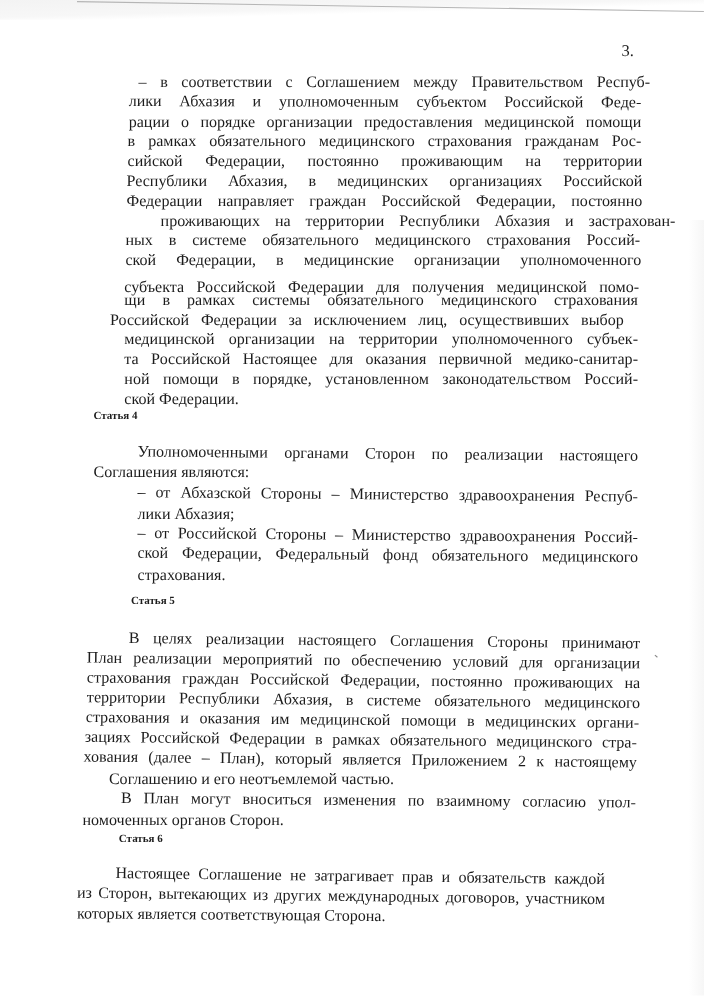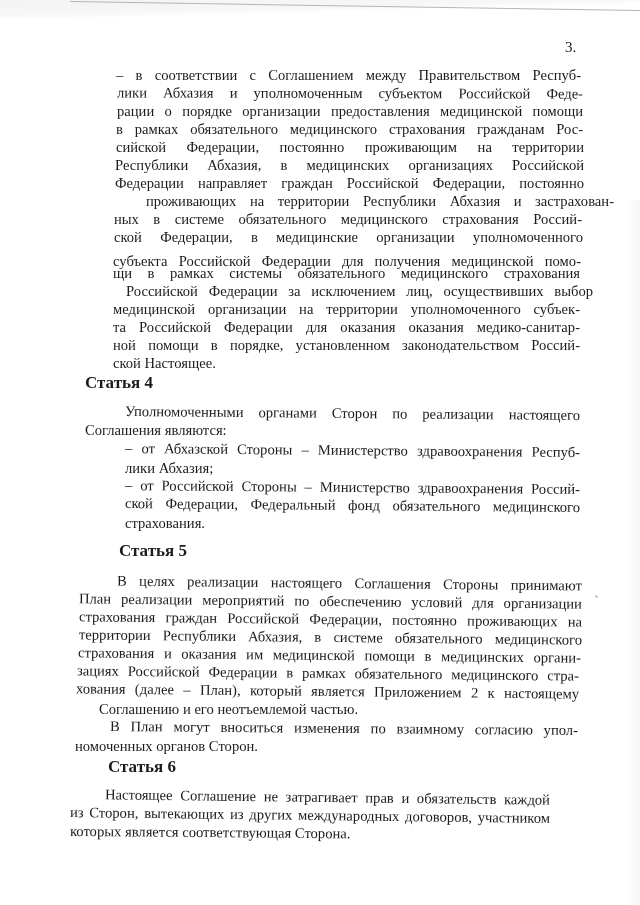--- a/index.html
+++ b/index.html
@@ -17,57 +17,57 @@
   }
   .page-number {
     position: absolute; left: 565px; top: 39px; font-size: 15px;
   }
   .line {
     position: absolute; font-size: 14.6px; line-height: 18px; white-space: nowrap;
     text-align: justify; text-align-last: justify;
   }
   .line.last { text-align-last: left; }
   .heading {
-    position: absolute; font-size: 17px; font-weight: bold; white-space: nowrap;
+    position: absolute; font-size: 10px; font-weight: bold; white-space: nowrap;
   }
   .speck {
     position: absolute; width: 3px; height: 1px; background: #888; transform: rotate(40deg);
   }
   .margin-shade {
     position: absolute; right: 0; top: 200px; width: 14px; height: 705px;
     background: linear-gradient(90deg, rgba(255,255,255,0), #f6f6f6);
   }
 </style>
 </head>
 <body>
 
 <div class="scan-edge"></div>
 <div class="scan-line"></div>
 <div class="margin-shade"></div>
 
 <div class="page-number">3.</div>
 
 <div>
-  <div class="line" style="left:116px;top:66px;width:465px;">– в соответствии с Соглашением между Правительством Респуб-</div>
+  <div class="line" style="left:126px;top:66px;width:465px;">– в соответствии с Соглашением между Правительством Респуб-</div>
   <div class="line" style="left:117px;top:84px;width:466px;transform:rotate(0.15deg);">лики Абхазия и уполномоченным субъектом Российской Феде-</div>
   <div class="line" style="left:117px;top:102px;width:466px;">рации о порядке организации предоставления медицинской помощи</div>
   <div class="line" style="left:116px;top:120px;width:467px;">в рамках обязательного медицинского страхования гражданам Рос-</div>
   <div class="line" style="left:116px;top:138px;width:468px;">сийской Федерации, постоянно проживающим на территории</div>
   <div class="line" style="left:115px;top:156px;width:469px;">Республики Абхазия, в медицинских организациях Российской</div>
   <div class="line" style="left:115px;top:174px;width:469px;">Федерации направляет граждан Российской Федерации, постоянно</div>
   <div class="line" style="left:114px;top:192px;width:468px;margin-left:32px;">проживающих на территории Республики Абхазия и застрахован-</div>
   <div class="line" style="left:114px;top:210px;width:468px;">ных в системе обязательного медицинского страхования Россий-</div>
   <div class="line" style="left:114px;top:228px;width:469px;">ской Федерации, в медицинские организации уполномоченного</div>
   <div class="line" style="left:113px;top:252px;width:468px;">субъекта Российской Федерации для получения медицинской помо-</div>
   <div class="line" style="left:113px;top:264px;width:467px;">щи в рамках системы обязательного медицинского страхования</div>
-  <div class="line" style="left:126px;top:282px;width:467px;">Российской Федерации за исключением лиц, осуществивших выбор</div>
+  <div class="line" style="left:100px;top:282px;width:467px;">Российской Федерации за исключением лиц, осуществивших выбор</div>
   <div class="line" style="left:113px;top:300px;width:467px;">медицинской организации на территории уполномоченного субъек-</div>
-  <div class="line" style="left:113px;top:318px;width:467px;">та Российской Федерации для оказания оказания медико-санитар-</div>
+  <div class="line" style="left:113px;top:318px;width:467px;">та Российской Настоящее для оказания первичной медико-санитар-</div>
   <div class="line" style="left:113px;top:336px;width:467px;">ной помощи в порядке, установленном законодательством Россий-</div>
-  <div class="line last" style="left:113px;top:354px;width:467px;">ской Настоящее.</div>
+  <div class="line last" style="left:113px;top:354px;width:467px;">ской Федерации.</div>
 </div>
 
 <div class="heading" style="left:85px;top:373px;">Статья 4</div>
 <div>
   <div class="line" style="left:125px;top:404px;width:455px;transform:rotate(0.5deg);">Уполномоченными органами Сторон по реализации настоящего</div>
   <div class="line last" style="left:85px;top:421px;width:495px;">Соглашения являются:</div>
   <div class="line" style="left:125px;top:441px;width:455px;transform:rotate(0.5deg);">– от Абхазской Стороны – Министерство здравоохранения Респуб-</div>
   <div class="line last" style="left:125px;top:459px;width:455px;">лики Абхазия;</div>
   <div class="line" style="left:125px;top:478px;width:455px;transform:rotate(0.5deg);">– от Российской Стороны – Министерство здравоохранения Россий-</div>
   <div class="line" style="left:125px;top:496px;width:455px;transform:rotate(0.5deg);">ской Федерации, Федеральный фонд обязательного медицинского</div>

